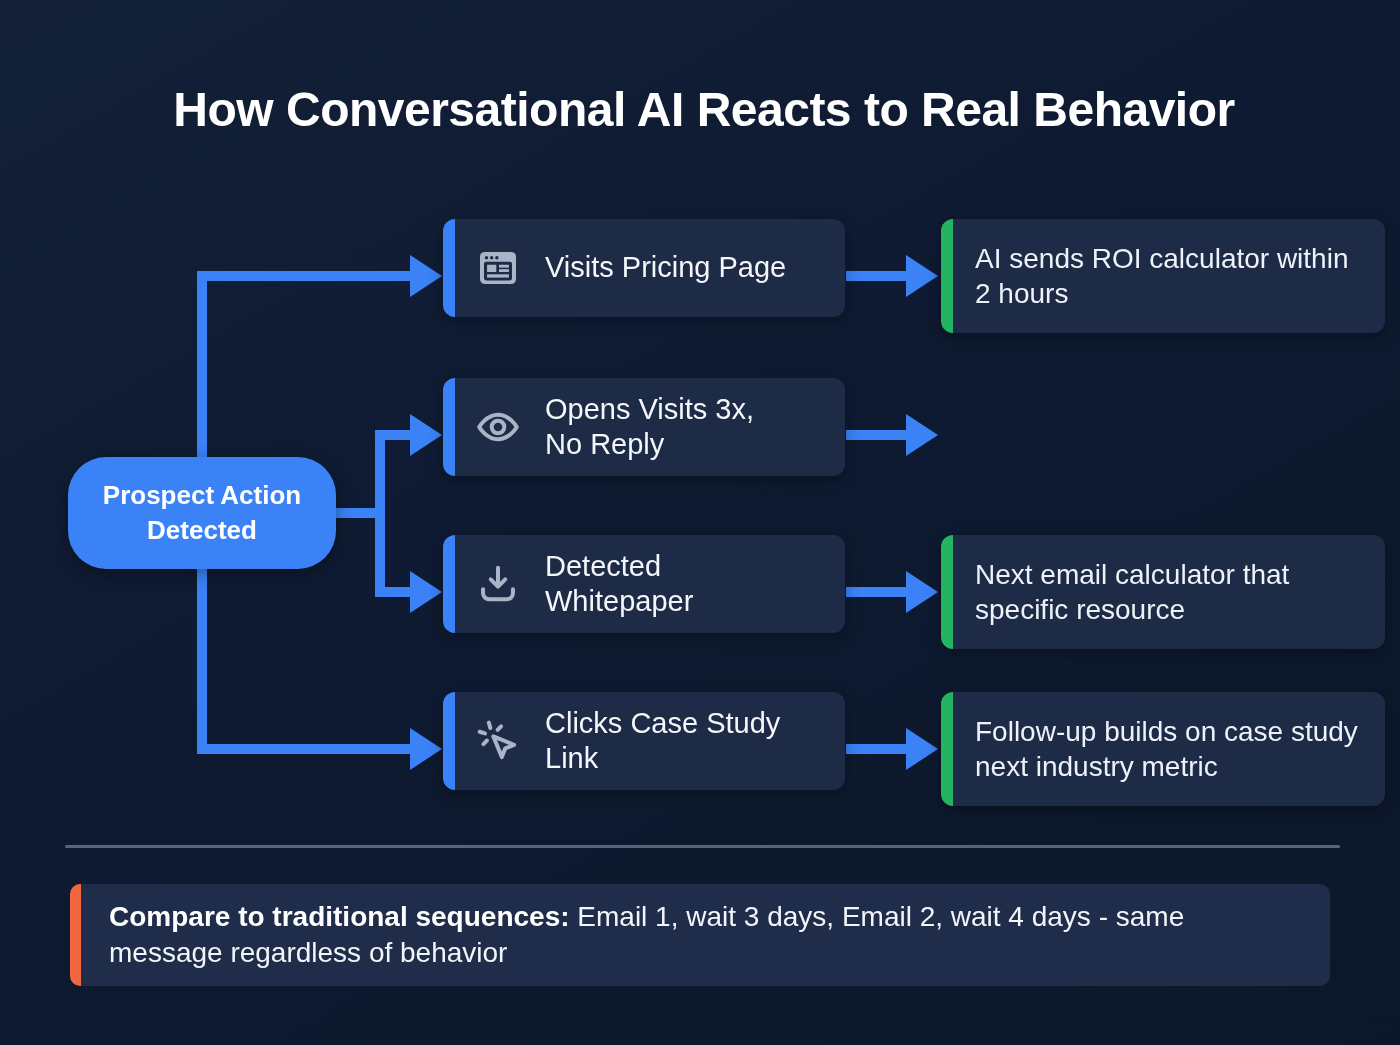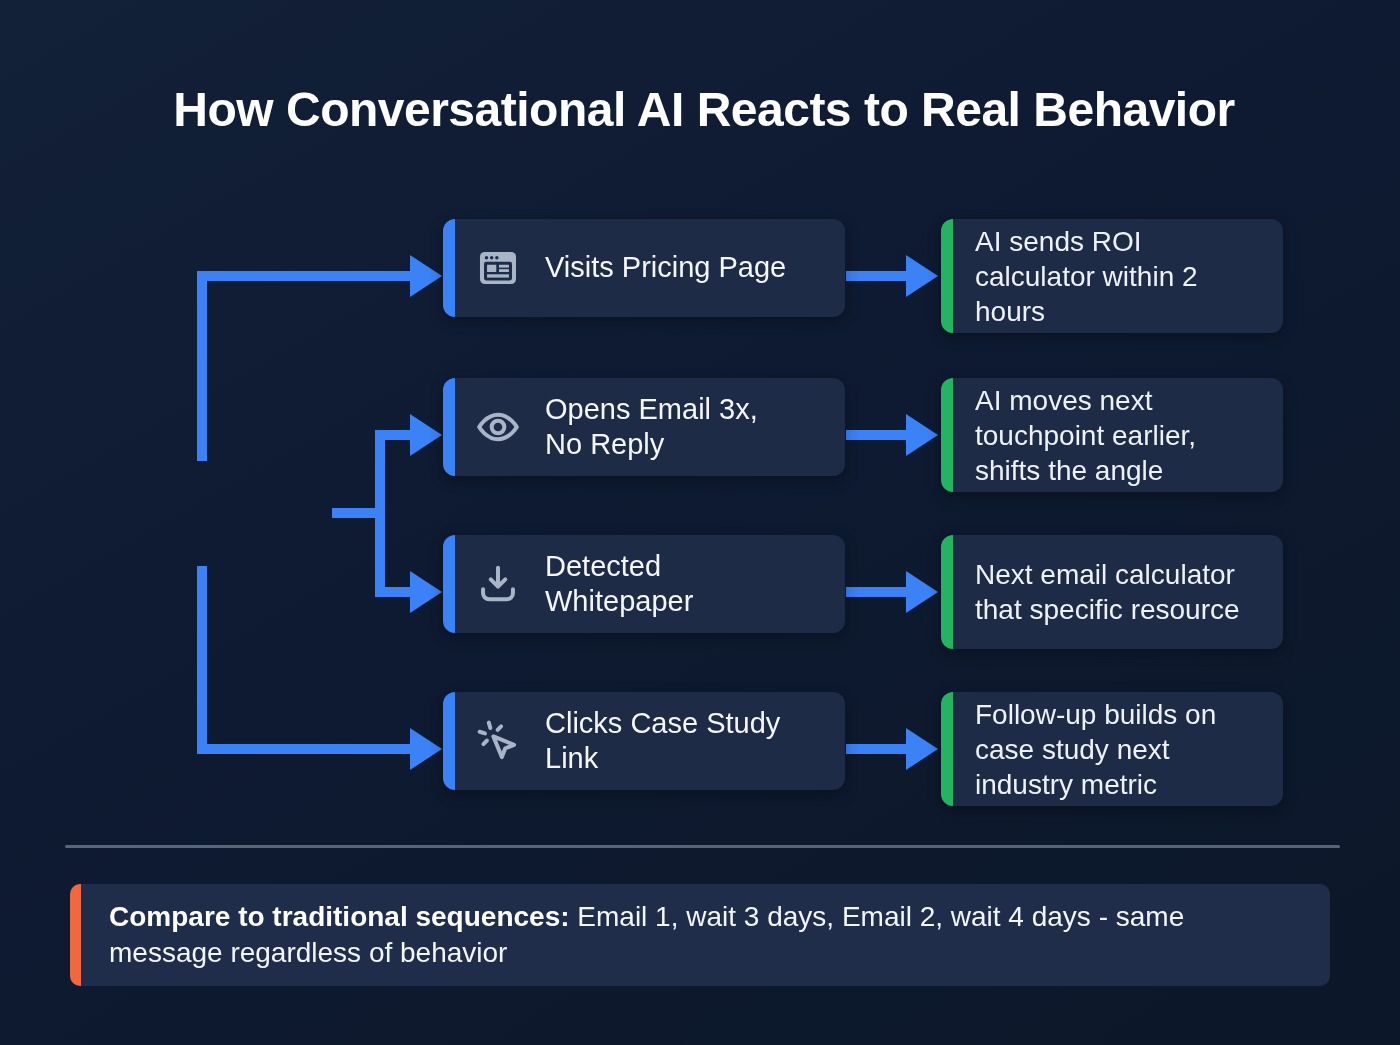--- a/index.html
+++ b/index.html
@@ -27,21 +27,21 @@
     border-left:32px solid #3b82f6;
   }
   
   .tcard{
     position:absolute;left:443px;width:402px;height:98px;box-sizing:border-box;
     background:#1d2b47;border-left:12px solid #3b82f6;border-radius:12px;
     display:flex;align-items:center;padding-left:20px;z-index:3;
     box-shadow:0 4px 14px rgba(0,0,0,0.3);
   }
   .rcard{
-    position:absolute;left:941px;width:342px;height:114px;box-sizing:border-box;
+    position:absolute;left:941px;width:444px;height:114px;box-sizing:border-box;
     background:#1d2b47;border-left:12px solid #24b361;border-radius:12px;
     display:flex;align-items:center;padding:0 18px 0 22px;z-index:3;
     box-shadow:0 4px 14px rgba(0,0,0,0.3);
   }
   .r1{top:219px}.r2{top:378px}.r3{top:535px}.r4{top:692px}
   .icon{flex:0 0 46px;width:46px;height:46px;margin-right:24px;display:flex;align-items:center;justify-content:center;}
   .icon svg{width:46px;height:46px;}
   .tlabel{font-size:29px;line-height:1.22;white-space:pre-line;color:#f4f6fa;}
   .rlabel{font-size:28px;line-height:1.25;color:#eef2f8;}
   
@@ -80,20 +80,24 @@
     <div class="cline" style="left:846px;top:271px;width:62px;height:10px"></div>
     <div class="ahead" style="left:906px;top:255px"></div>
     <div class="cline" style="left:846px;top:430px;width:62px;height:10px"></div>
     <div class="ahead" style="left:906px;top:414px"></div>
     <div class="cline" style="left:846px;top:587px;width:62px;height:10px"></div>
     <div class="ahead" style="left:906px;top:571px"></div>
     <div class="cline" style="left:846px;top:744px;width:62px;height:10px"></div>
     <div class="ahead" style="left:906px;top:728px"></div>
   </div>
 
+  <div class="node">
+    <span>Prospect Action
+Detected</span>
+  </div>
 
   <div class="tcard r1">
     <span class="icon">
       <svg viewBox="0 0 24 24">
         <rect x="2.6" y="3.6" width="18.8" height="16.8" rx="2.6" fill="#a9b5c7"></rect>
         <circle cx="6" cy="6.6" r="0.9" fill="#1d2b47"></circle>
           <circle cx="8.7" cy="6.6" r="0.9" fill="#1d2b47"></circle>
           <circle cx="11.4" cy="6.6" r="0.9" fill="#1d2b47"></circle>
         <rect x="4.7" y="8.7" width="14.6" height="9.8" rx="1.1" fill="#1d2b47"></rect>
         <rect x="6.3" y="10.3" width="4.8" height="3.8" fill="#a9b5c7"></rect>
@@ -108,25 +112,22 @@
     <span class="rlabel">AI sends ROI calculator within 2 hours</span>
   </div>
 
   <div class="tcard r2">
     <span class="icon">
       <svg viewBox="0 0 24 24">
         <path class="ic" d="M2.2 12 S5.8 5.6 12 5.6 S21.8 12 21.8 12 S18.2 18.4 12 18.4 S2.2 12 2.2 12 Z"></path>
         <circle class="ic" cx="12" cy="12" r="3.3" stroke-width="2.4"></circle>
       </svg>
     </span>
-    <span class="tlabel">Opens Email 3x,
+    <span class="tlabel">Opens Visits 3x,
 No Reply</span>
-  </div>
-  <div class="rcard r2">
-    <span class="rlabel">AI moves next touchpoint earlier, shifts the angle</span>
   </div>
 
   <div class="tcard r3">
     <span class="icon">
       <svg viewBox="0 0 24 24">
         <path class="ic" d="M12 3.5 V13"></path>
         <path class="ic" d="M8.2 9.6 L12 13.4 L15.8 9.6"></path>
         <path class="ic" d="M4.2 14.8 v1.9 c0 2 1.4 3.2 3.3 3.2 h9 c1.9 0 3.3-1.2 3.3-3.2 v-1.9" stroke-width="2.3"></path>
       </svg>
     </span>

